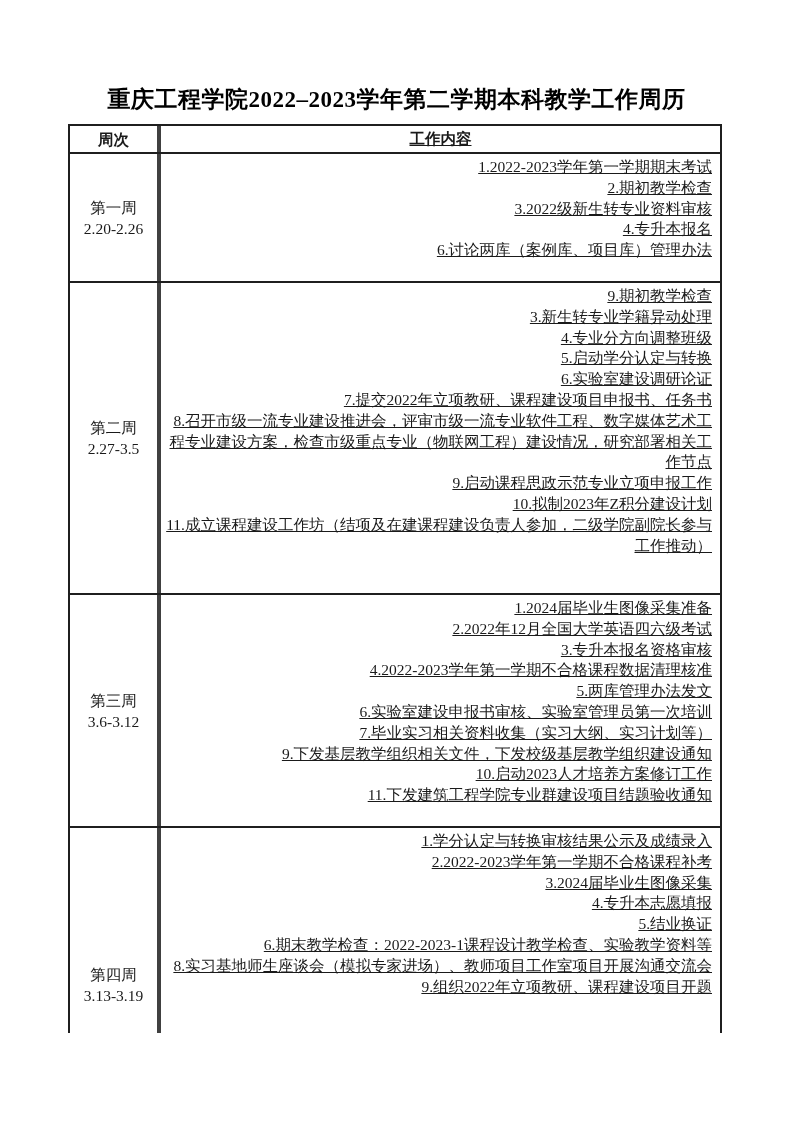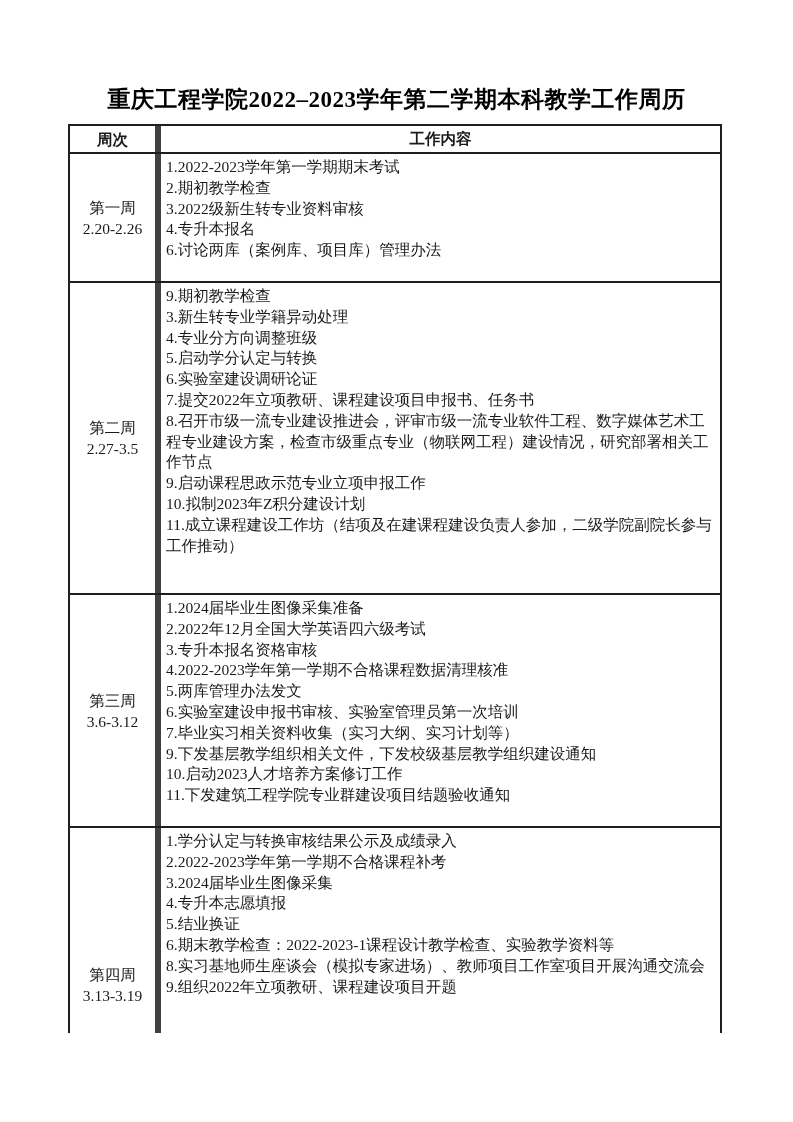--- a/index.html
+++ b/index.html
@@ -37,35 +37,36 @@
   .header-row { min-height:28px; }
   .header-row .week-cell,
   .header-row .content-cell {
     font-weight:bold;
     font-size:15.5px;
     display:flex; align-items:center; justify-content:center;
     padding:2px 0;
   }
   .week-cell {
     width:91px; flex:none;
-    border-right:6px solid #404040;
+    border-right:4px solid #404040;
     display:flex; flex-direction:column;
     align-items:center; justify-content:center;
     text-align:center;
     font-size:15.5px;
     line-height:21px;
     font-family:Liberation Serif, serif;
   }
   .content-cell {
     flex:1;
     padding:3px 8px 3px 5px;
     font-size:15.5px;
     line-height:20.8px;
+    text-decoration:underline;
   }
-  .item { font-size:15.5px; line-height:20.8px; }
+  .item { font-size:15.5px; line-height:20.8px;text-align:right; }
   .row-0 { min-height:129px; }
   .row-1 { min-height:312px; }
   .row-2 { min-height:233px; }
   .row-3 { min-height:316px; }
 </style>
 </head>
 <body>
 
 <div class="doc-title">重庆工程学院2022–2023学年第二学期本科教学工作周历</div>
 

